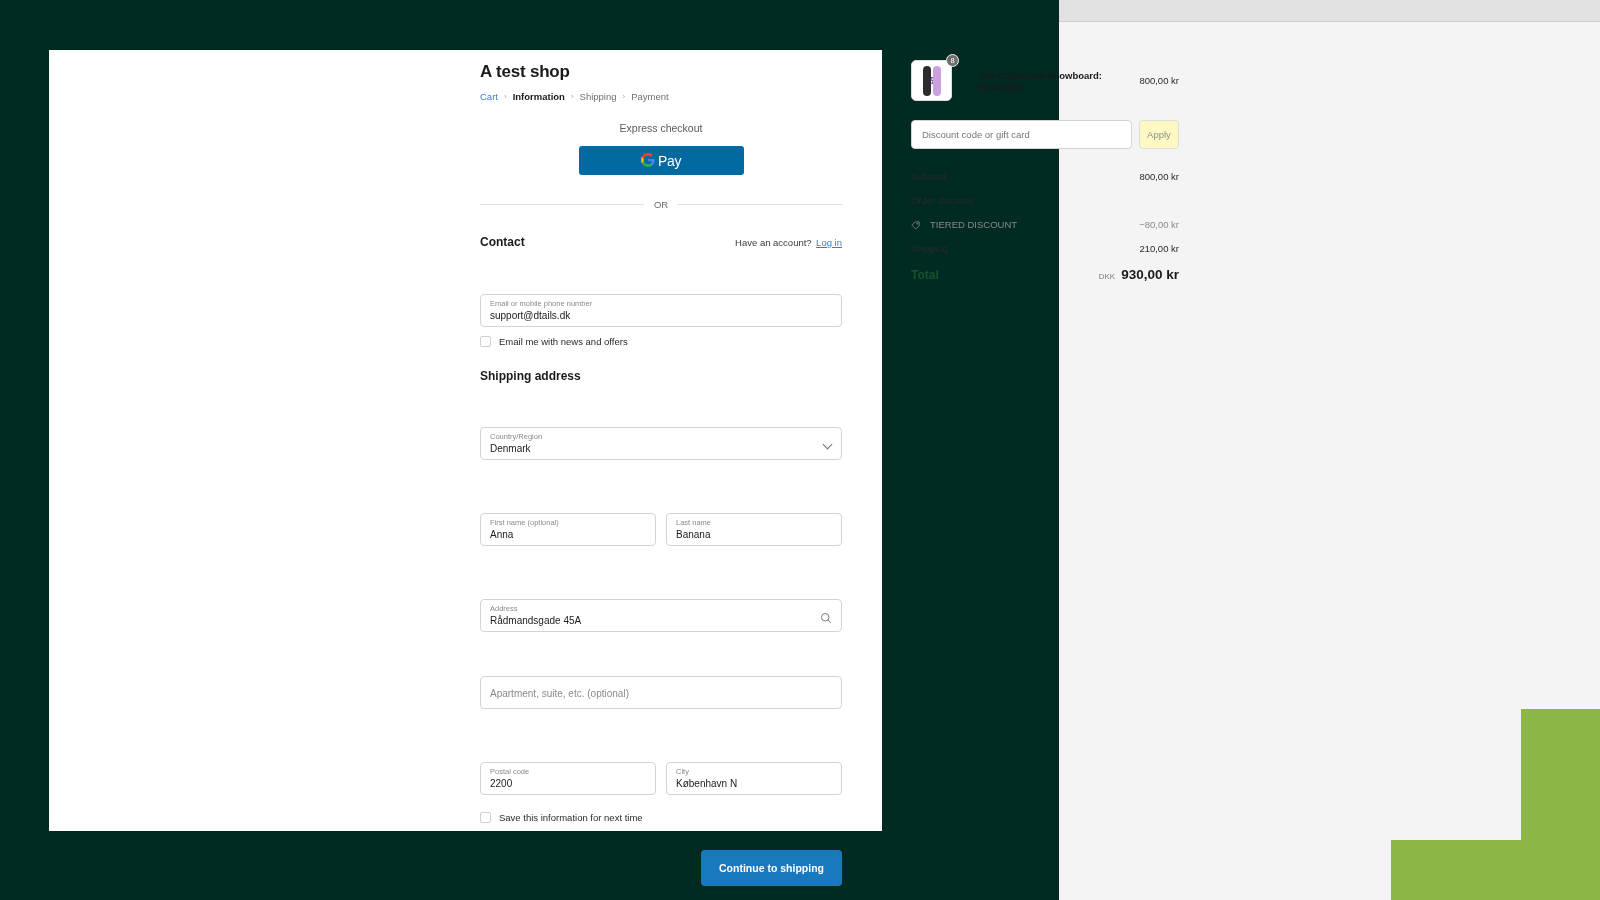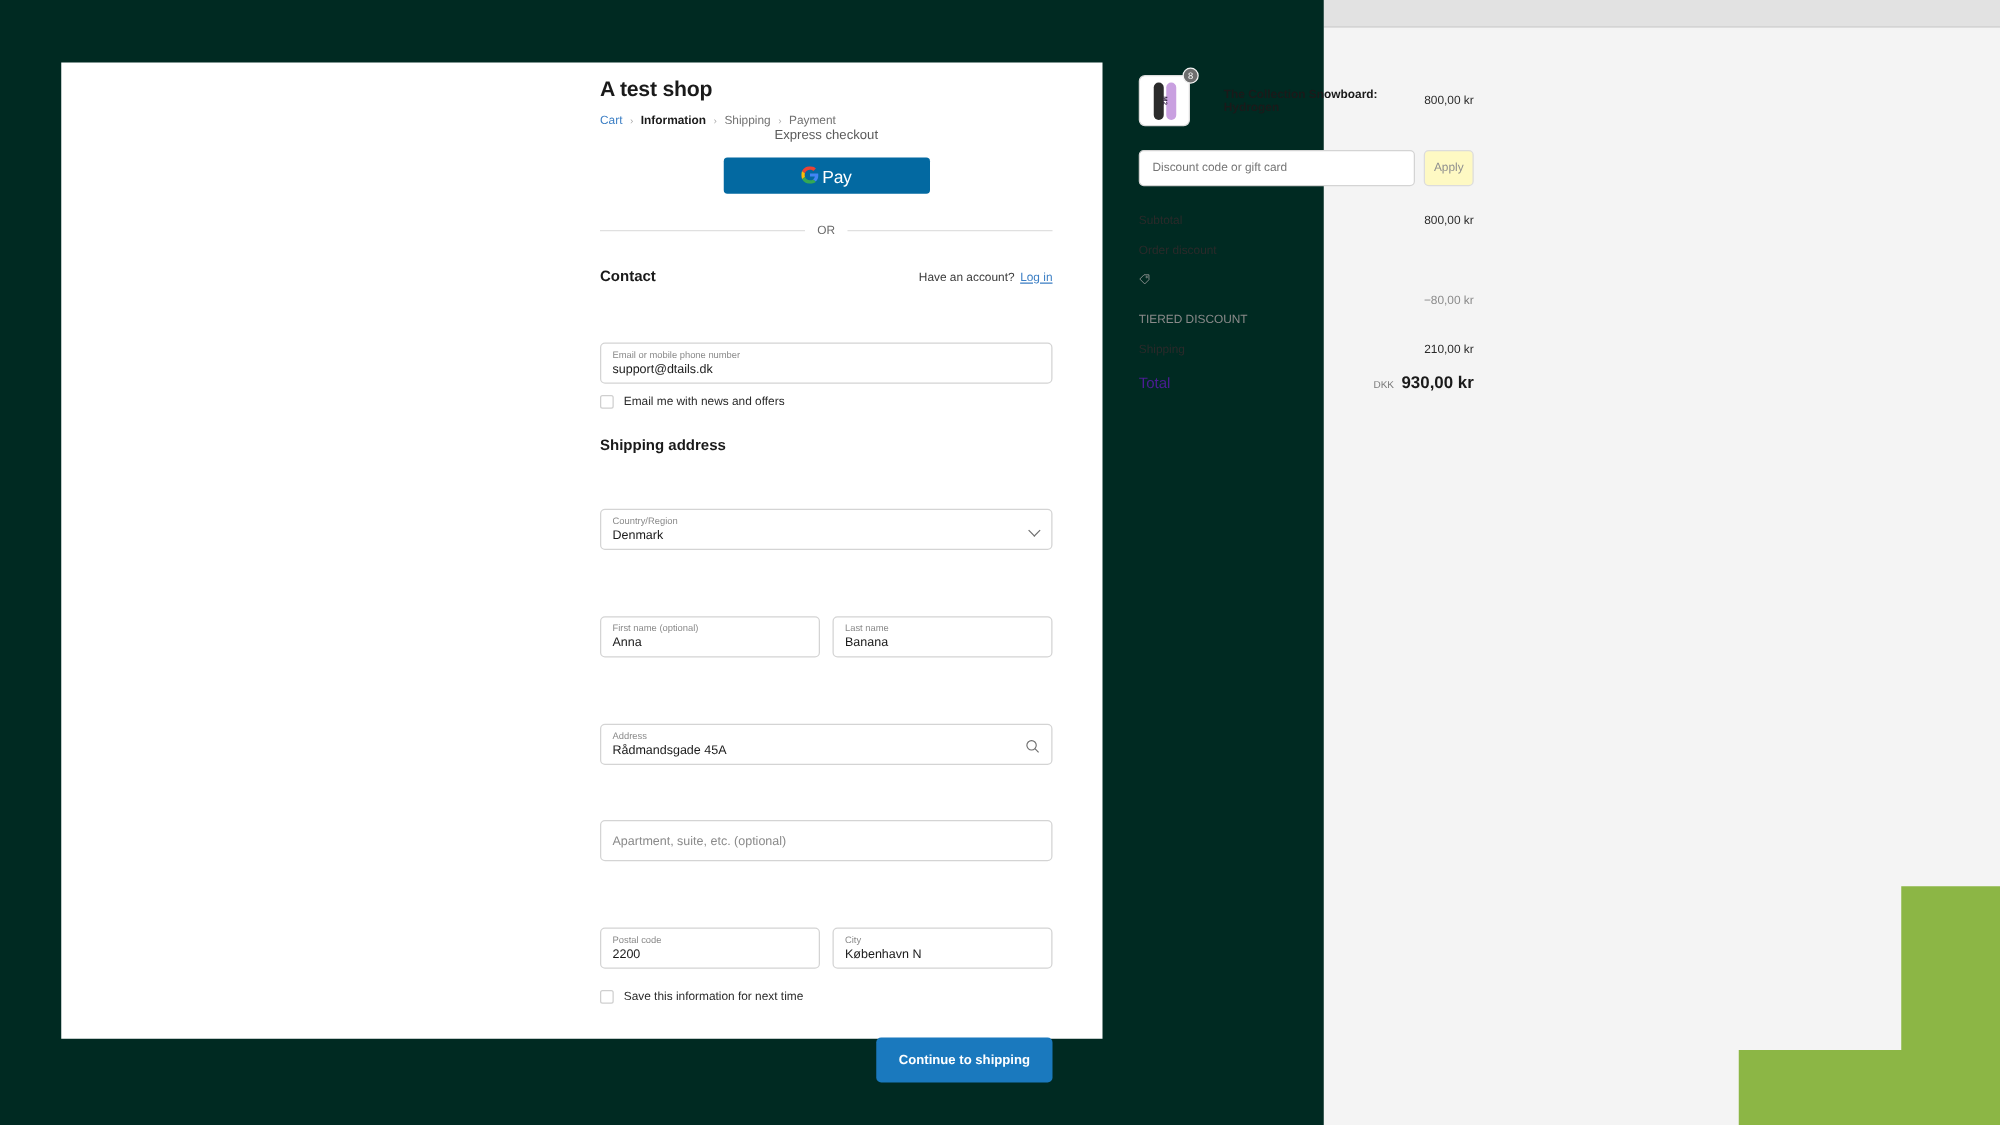--- a/index.html
+++ b/index.html
@@ -38,21 +38,21 @@
   .form-col {
     position: absolute; left: 431px; top: 12px; width: 362px;
   }
 
   .shop-title {
     font-size: 17px; font-weight: bold; color: #1a1a1a;
     letter-spacing: -0.2px; margin-bottom: 9px;
   }
 
   
-  .breadcrumb { display: flex; align-items: center; gap: 6px; font-size: 9.5px; }
+  .breadcrumb { display: flex; align-items: center; gap: 6px; font-size: 9.5px; margin-bottom: 20px; }
   .crumb { color: #707070; }
   .crumb.link { color: #3b7ec4; }
   .crumb.active { color: #1a1a1a; font-weight: bold; }
   .crumb-sep { color: #a8a8a8; font-size: 8px; }
 
   
   .express-label {
     text-align: center; font-size: 10.5px; color: #5a5a5a; margin-bottom: 12px;
   }
   .gpay-btn {
@@ -165,25 +165,25 @@
     background: #fef9c3; color: #8f8f8f; font-size: 9.5px; cursor: pointer;
     font-family: "Liberation Sans", sans-serif;
   }
 
   .tot-row {
     display: flex; justify-content: space-between; align-items: center;
     font-size: 9.5px; color: #2a2a2a; margin-bottom: 13px;
   }
   .tot-row.muted { color: #8a8a8a; }
   .tot-row.grand { margin-top: 3px; }
-  .grand-label { font-size: 12px; font-weight: normal; color: #4c1d95; }
+  .grand-label { font-size: 12px; font-weight: bold; color: #14532d; }
   .grand-right { display: flex; align-items: baseline; gap: 6px; }
   .grand-cur { font-size: 8px; color: #7a7a7a; }
   .grand-amt { font-size: 13.5px; font-weight: bold; color: #1a1a1a; }
-  .disc-left { display: flex; align-items: flex-start; gap: 22px; flex-direction: column; }
+  .disc-left { display: flex; align-items: flex-end; gap: 10px; }
   .tag-icon { width: 9px; height: 9px; }
 </style>
 </head>
 <body>
 
 <div id="root">
 
   <div class="bg-grey-bar"></div>
   <div class="bg-darkgreen"></div>
   <div class="bg-green-block"></div>

